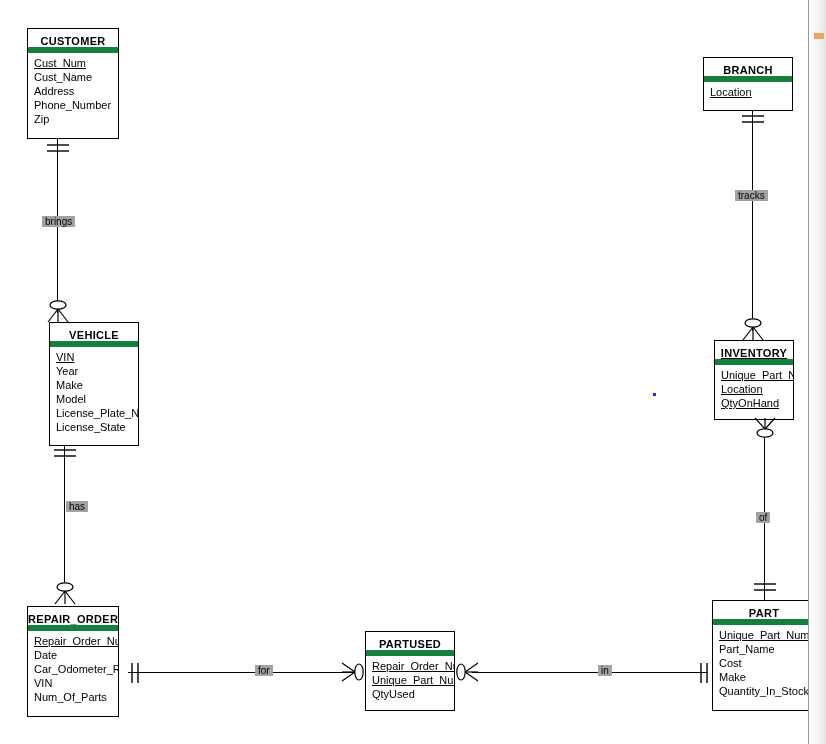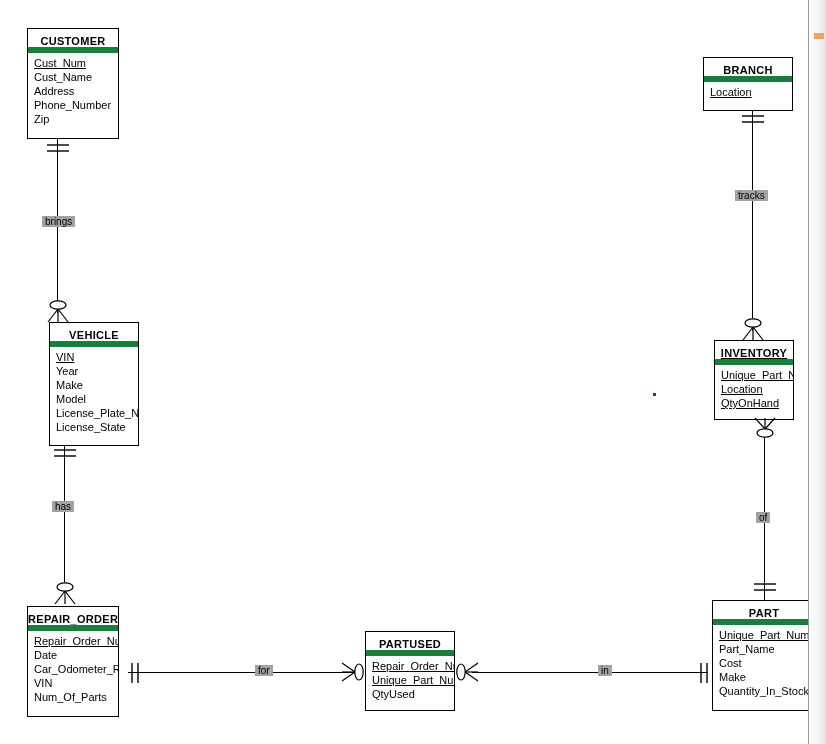--- a/index.html
+++ b/index.html
@@ -128,21 +128,21 @@
   <svg class="sym" style="left:51px;top:444px;" width="28" height="22" viewBox="0 0 28 22">
     <line x1="3" y1="6" x2="25" y2="6" stroke="#000" stroke-width="1.4"></line>
     <line x1="3" y1="12" x2="25" y2="12" stroke="#000" stroke-width="1.4"></line>
   </svg>
   <svg class="sym" style="left:49px;top:578px;" width="32" height="28" viewBox="0 0 32 28">
     <ellipse cx="16" cy="9" rx="8" ry="4.2" fill="#fff" stroke="#000" stroke-width="1.2"></ellipse>
     <line x1="16" y1="13" x2="16" y2="26" stroke="#000" stroke-width="1.2"></line>
     <line x1="16" y1="13" x2="6" y2="26" stroke="#000" stroke-width="1.2"></line>
     <line x1="16" y1="13" x2="26" y2="26" stroke="#000" stroke-width="1.2"></line>
   </svg>
-  <div class="rel-label" style="left:52px;top:501px;text-align:right;">has</div>
+  <div class="rel-label" style="left:66px;top:501px;text-align:right;">has</div>
 
   <div class="ln hline" style="left:128px;top:672px;width:226px;"></div>
   <svg class="sym" style="left:126px;top:660px;" width="22" height="26" viewBox="0 0 22 26">
     <line x1="6" y1="3" x2="6" y2="23" stroke="#000" stroke-width="1.4"></line>
     <line x1="12" y1="3" x2="12" y2="23" stroke="#000" stroke-width="1.4"></line>
   </svg>
   <svg class="sym" style="left:338px;top:658px;" width="30" height="30" viewBox="0 0 30 30">
     <ellipse cx="21" cy="14" rx="4.2" ry="8" fill="#fff" stroke="#000" stroke-width="1.2"></ellipse>
     <line x1="17" y1="14" x2="4" y2="14" stroke="#000" stroke-width="1.2"></line>
     <line x1="17" y1="14" x2="4" y2="5" stroke="#000" stroke-width="1.2"></line>

